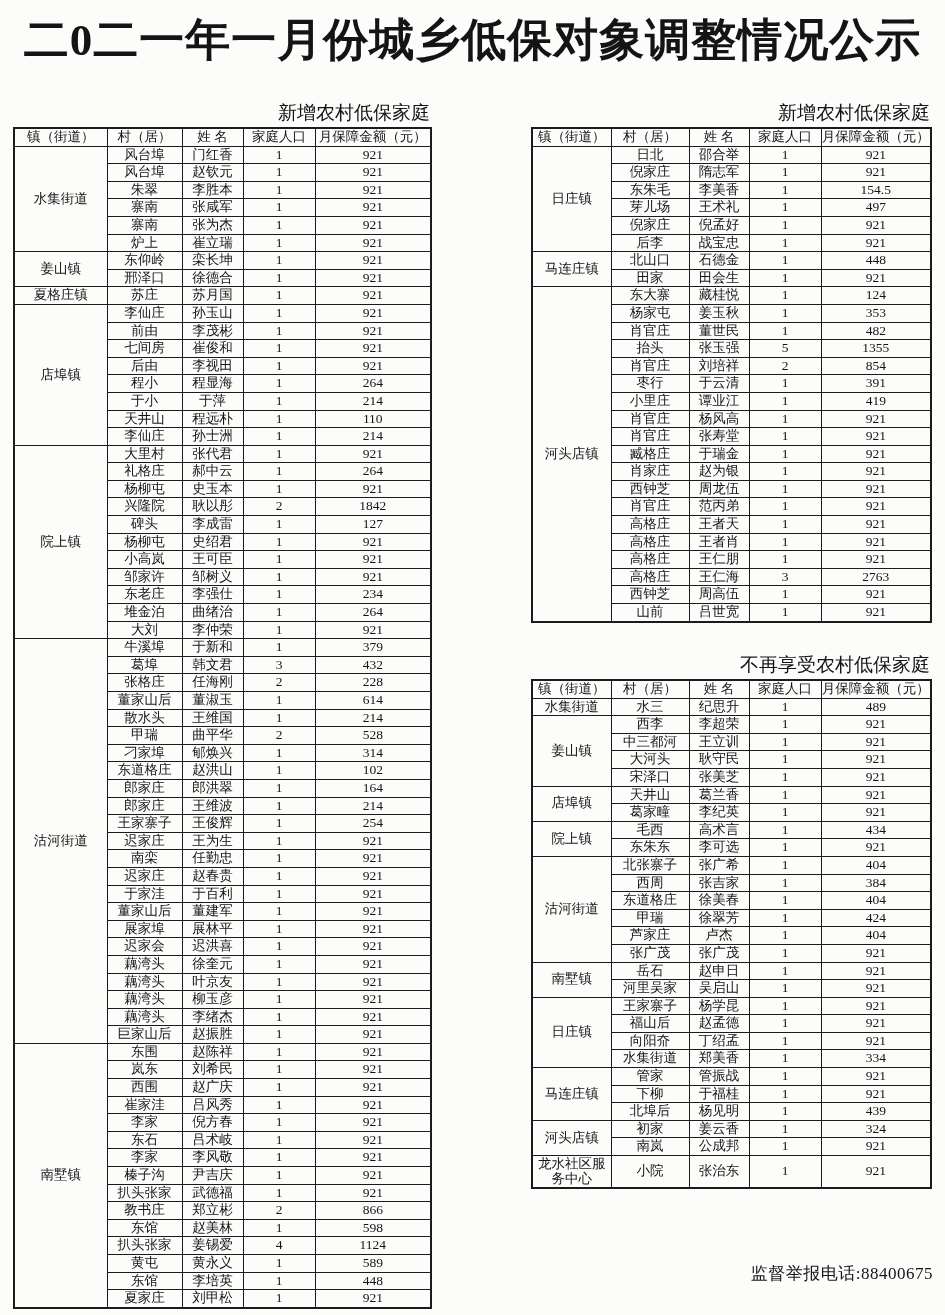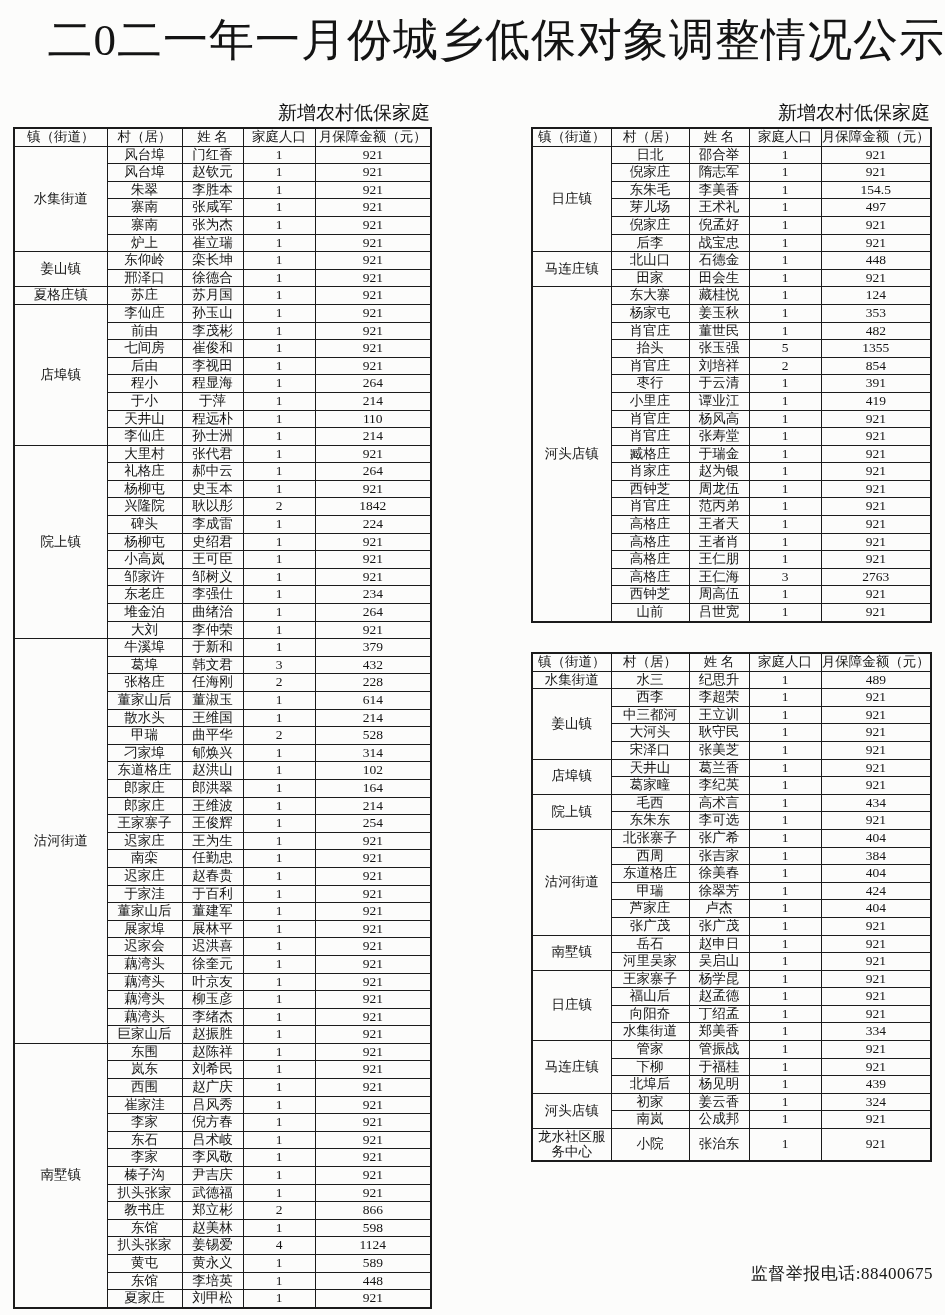--- a/index.html
+++ b/index.html
@@ -6,22 +6,22 @@
   body {
     width:945px; height:1315px;
     background:#fcfcfb;
     font-family:"Liberation Serif","DejaVu Serif",serif;
     color:#141414;
     position:relative;
     overflow:hidden;
   }
   .page-title {
     position:absolute; top:10px; left:0; width:945px;
-    text-align:right;
-    font-size:45px; font-weight:normal;
+    text-align:center;
+    font-size:45px; font-weight:bold;
     letter-spacing:1px;
     white-space:nowrap;
   }
   .tbl-wrap { position:absolute; }
   #wrap-left   { left:13px;  top:100px; width:417px; }
   #wrap-rtop   { left:531px; top:100px; width:399px; }
   #wrap-rbot   { left:531px; top:652px; width:399px; }
   .table-title {
     text-align:right;
     font-size:19px;
@@ -221,21 +221,21 @@
           <tr>
             <td>兴隆院</td>
             <td>耿以彤</td>
             <td>2</td>
             <td>1842</td>
           </tr>
           <tr>
             <td>碑头</td>
             <td>李成雷</td>
             <td>1</td>
-            <td>224</td>
+            <td>127</td>
           </tr>
           <tr>
             <td>杨柳屯</td>
             <td>史绍君</td>
             <td>1</td>
             <td>921</td>
           </tr>
           <tr>
             <td>小高岚</td>
             <td>王可臣</td>
@@ -686,20 +686,21 @@
             <td>吕世宽</td>
             <td>1</td>
             <td>921</td>
           </tr>
         </tbody>
       </table>
     </div>
 </section>
 
 <section class="tbl-wrap" id="wrap-rbot">
+  <div class="table-title">不再享受农村低保家庭</div>
   <div>
       <table class="data-table t-right">
         <colgroup>
           <col class="c0">
           <col class="c1">
           <col class="c2">
           <col class="c3">
           <col class="c4">
         </colgroup>
         <thead>

